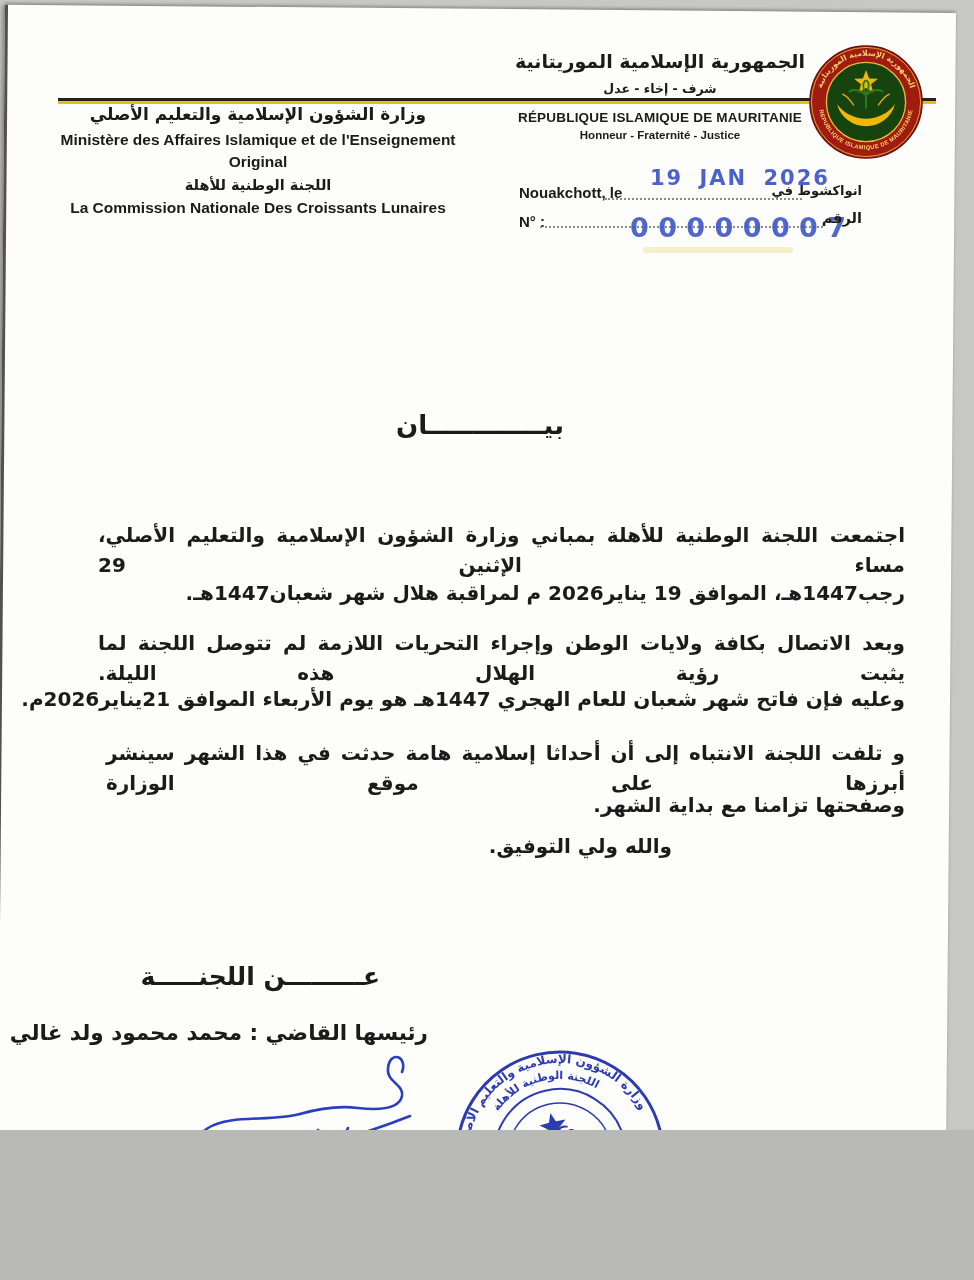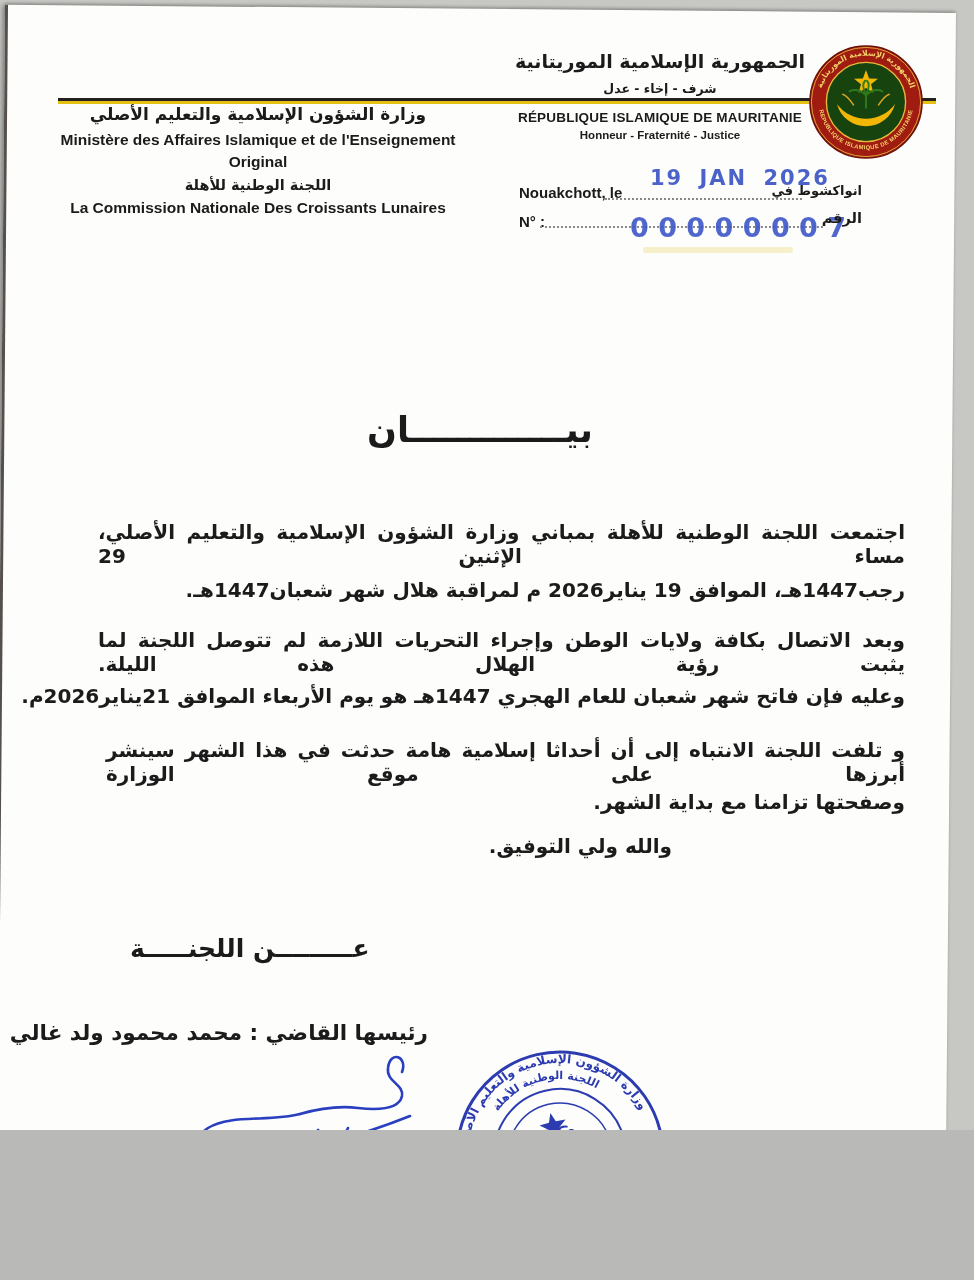--- a/index.html
+++ b/index.html
@@ -44,32 +44,32 @@
   .nkc-ar  { left:700px; top:183px; width:162px; text-align:right; font-size:13px; }
   .num-ar  { left:700px; top:210px; width:162px; text-align:right; font-size:14.5px; }
   .stamp-date { left:650px; top:166px; font-size:21px; font-weight:bold; color:#3b55c6;
                 letter-spacing:2px; word-spacing:7px; font-family:"DejaVu Sans", sans-serif; opacity:.92; }
   .stamp-num  { left:630px; top:212px; font-size:27px; font-weight:bold; color:#3d57c8;
                 letter-spacing:0; font-family:"DejaVu Sans", sans-serif; opacity:.9; }
 
   .smudge { left:643px; top:247px; width:150px; height:6px; background:rgba(228,205,74,.28); border-radius:3px; }
 
   
-  .doc-title { left:300px; top:410px; width:360px; font-size:35px; }
+  .doc-title { left:300px; top:410px; width:360px; font-size:26px; }
 
   
-  .bl { right:69px; font-size:20px; line-height:24px; }
+  .bl { right:69px; font-size:20px; line-height:30px; }
   .just { left:98px; text-align:justify; text-align-last:justify; }
   .rgt  { text-align:right; white-space:nowrap; }
   .l1 { top:520px; } .l2 { top:578px; } .l3 { top:628px; }
   .l4 { top:684px; } .l5 { top:738px;margin-left:8px; } .l6 { top:790px; }
   .closing { right:302px; top:834px; font-size:20px; white-space:nowrap;text-align:right; }
 
   
-  .behalf { left:130px; top:934px; width:250px; font-size:25px; text-align:left; }
+  .behalf { left:130px; top:962px; width:250px; font-size:25px; text-align:right; }
   .pres   { left:88px;  top:1020px; width:340px; font-size:21.5px; text-align:center; white-space:nowrap; }
   .sig-svg  { left:150px; top:1052px; }
   .seal-svg { left:445px; top:1040px; transform:rotate(-13deg); }
   .emblem-svg { left:808px; top:44px; z-index:3; }
 
   .watermark { left:92px; top:1243px; font-size:43px; font-weight:bold; color:#fafafa;
                letter-spacing:1px;
                text-shadow:0 0 2px #9a9a9a, 1px 1px 1px #8c8c8c, -1px -1px 1px #b5b5b5; }
 </style>
 </head>

